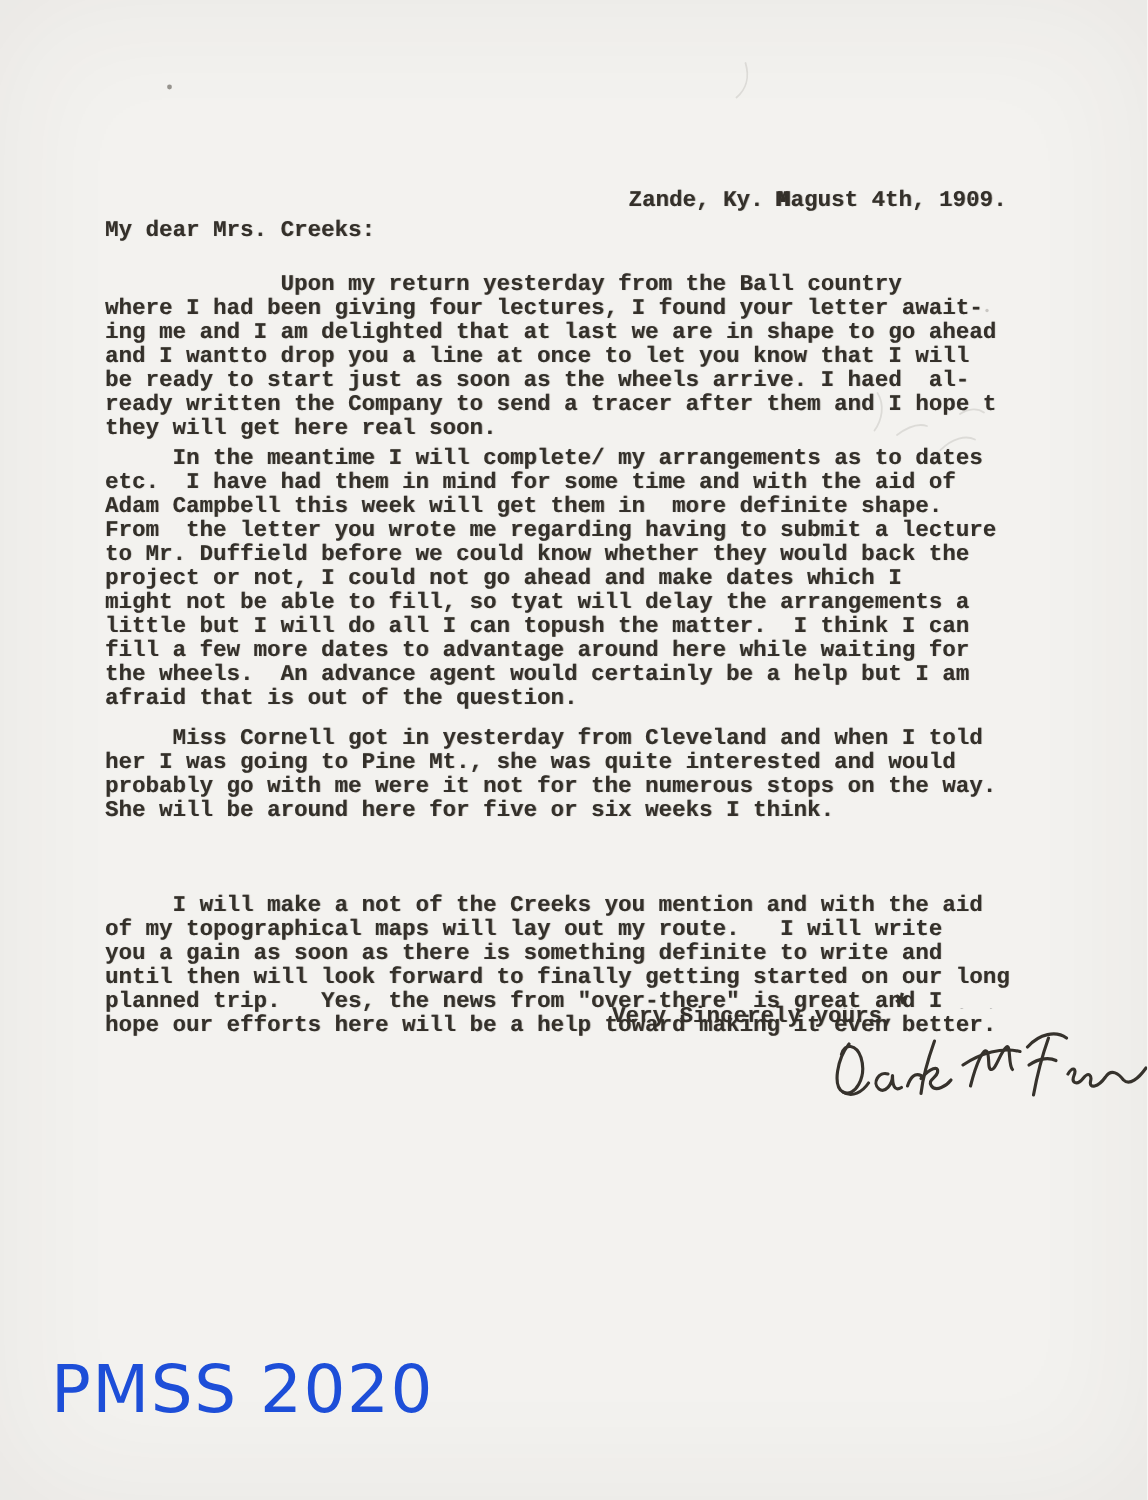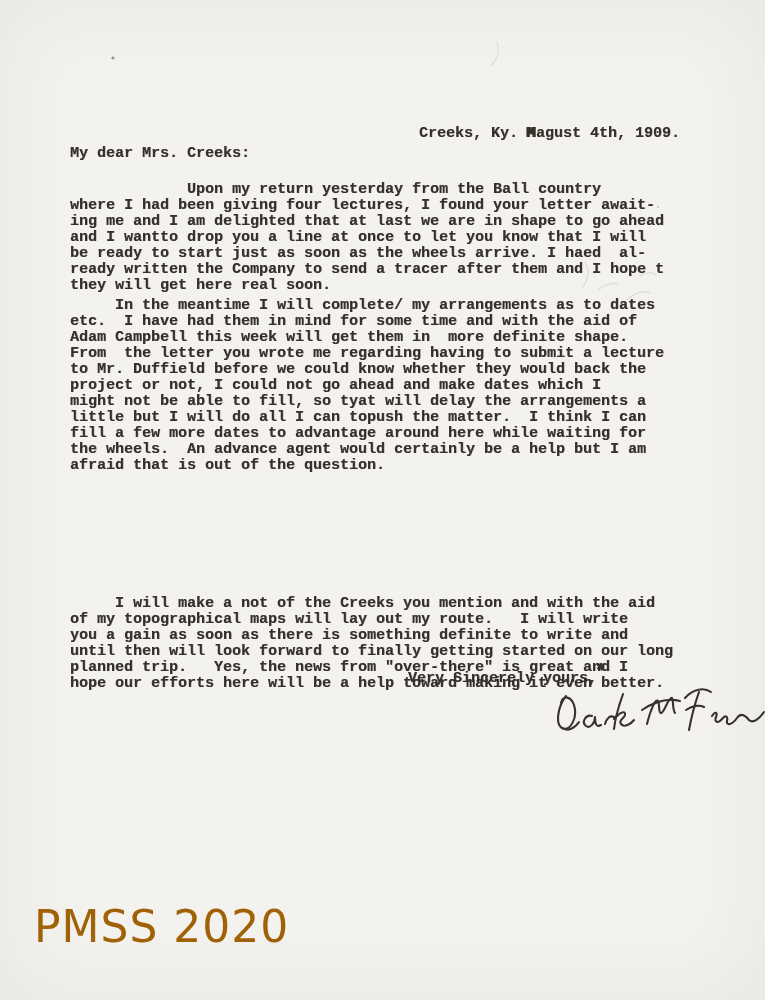--- a/index.html
+++ b/index.html
@@ -24,21 +24,21 @@
   .closing-line{white-space:nowrap;}
   .ink-blot{
     display:inline-block;font-size:20px;font-weight:700;
     transform:translate(-4px,-5px) rotate(14deg);
   }
   .signature-svg{position:absolute;left:550px;top:672px;}
   .watermark{
     position:absolute;left:34px;top:901px;
     font-family:"DejaVu Sans","Liberation Sans",sans-serif;
     font-size:44px;font-weight:400;letter-spacing:1px;
-    color:#a16207;
+    color:#1d4ed8;
   }
   .artifacts{position:absolute;left:0;top:0;pointer-events:none;}
   .sr-only{position:absolute;width:1px;height:1px;overflow:hidden;clip:rect(0 0 0 0);white-space:nowrap;}
 </style>
 </head>
 <body>
 
 <div class="page">
 
   <svg class="artifacts" width="765" height="1000" viewBox="0 0 765 1000">
@@ -47,21 +47,21 @@
       <path d="M598,290 C606,284 612,282 618,284"></path>
       <path d="M627,300 C635,292 644,290 650,293"></path>
       <path d="M640,276 C646,272 652,272 656,275"></path>
       <path d="M497,42 C500,52 497,60 491,65"></path>
     </g>
     <circle cx="113" cy="58" r="1.6" fill="#4a463e" opacity="0.55"></circle>
     <circle cx="658" cy="207" r="1.1" fill="#4a463e" opacity="0.25"></circle>
   </svg>
 
   <div class="typed" style="left:383px;top:110px;">
-    <span>Creeks, Ky. </span><span class="overstruck">M</span><span>agust 4th, 1909.</span>
+    <span>Zande, Ky. </span><span class="overstruck">M</span><span>agust 4th, 1909.</span>
   </div>
 
   <div class="typed" style="left:70px;top:146px;">My dear Mrs. Creeks:</div>
 
   <div class="typed paragraph" style="left:70px;top:182px;">             Upon my return yesterday from the Ball country
 where I had been giving four lectures, I found your letter await-
 ing me and I am delighted that at last we are in shape to go ahead
 and I wantto drop you a line at once to let you know that I will
 be ready to start just as soon as the wheels arrive. I haed  al-
 ready written the Company to send a tracer after them and I hope t
@@ -72,20 +72,24 @@
 Adam Campbell this week will get them in  more definite shape.
 From  the letter you wrote me regarding having to submit a lecture
 to Mr. Duffield before we could know whether they would back the
 project or not, I could not go ahead and make dates which I
 might not be able to fill, so tyat will delay the arrangements a
 little but I will do all I can topush the matter.  I think I can
 fill a few more dates to advantage around here while waiting for
 the wheels.  An advance agent would certainly be a help but I am
 afraid that is out of the question.</div>
 
+  <div class="typed paragraph" style="left:70px;top:485px;">     Miss Cornell got in yesterday from Cleveland and when I told
+her I was going to Pine Mt., she was quite interested and would
+probably go with me were it not for the numerous stops on the way.
+She will be around here for five or six weeks I think.</div>
 
   <div class="typed paragraph" style="left:70px;top:565px;margin-top:31px;">     I will make a not of the Creeks you mention and with the aid
 of my topographical maps will lay out my route.   I will write
 you a gain as soon as there is something definite to write and
 until then will look forward to finally getting started on our long
 planned trip.   Yes, the news from "over-there" is great and I
 hope our efforts here will be a help toward making it even better.</div>
 
   <div class="typed closing-line" style="left:408px;top:669px;">
     <span>Very Sincerely yours,</span><span class="ink-blot">*</span>

